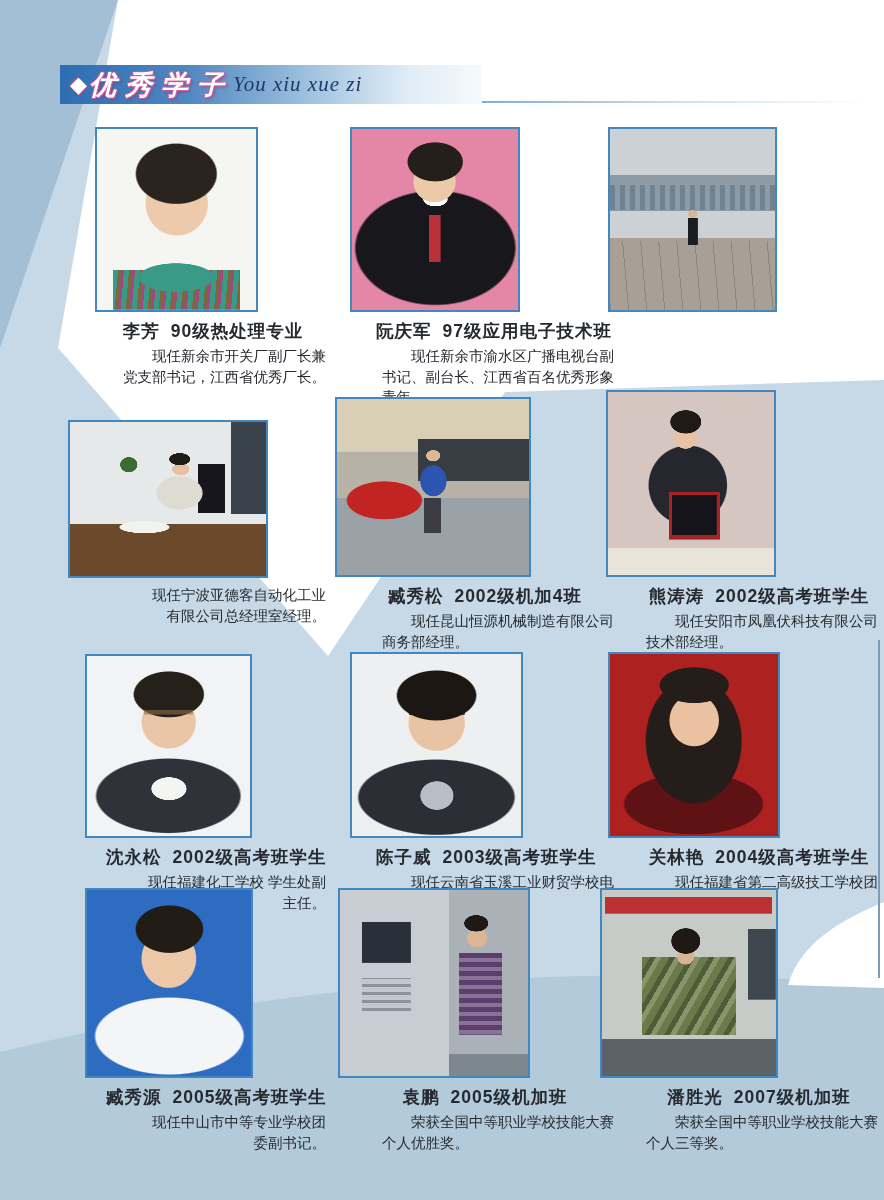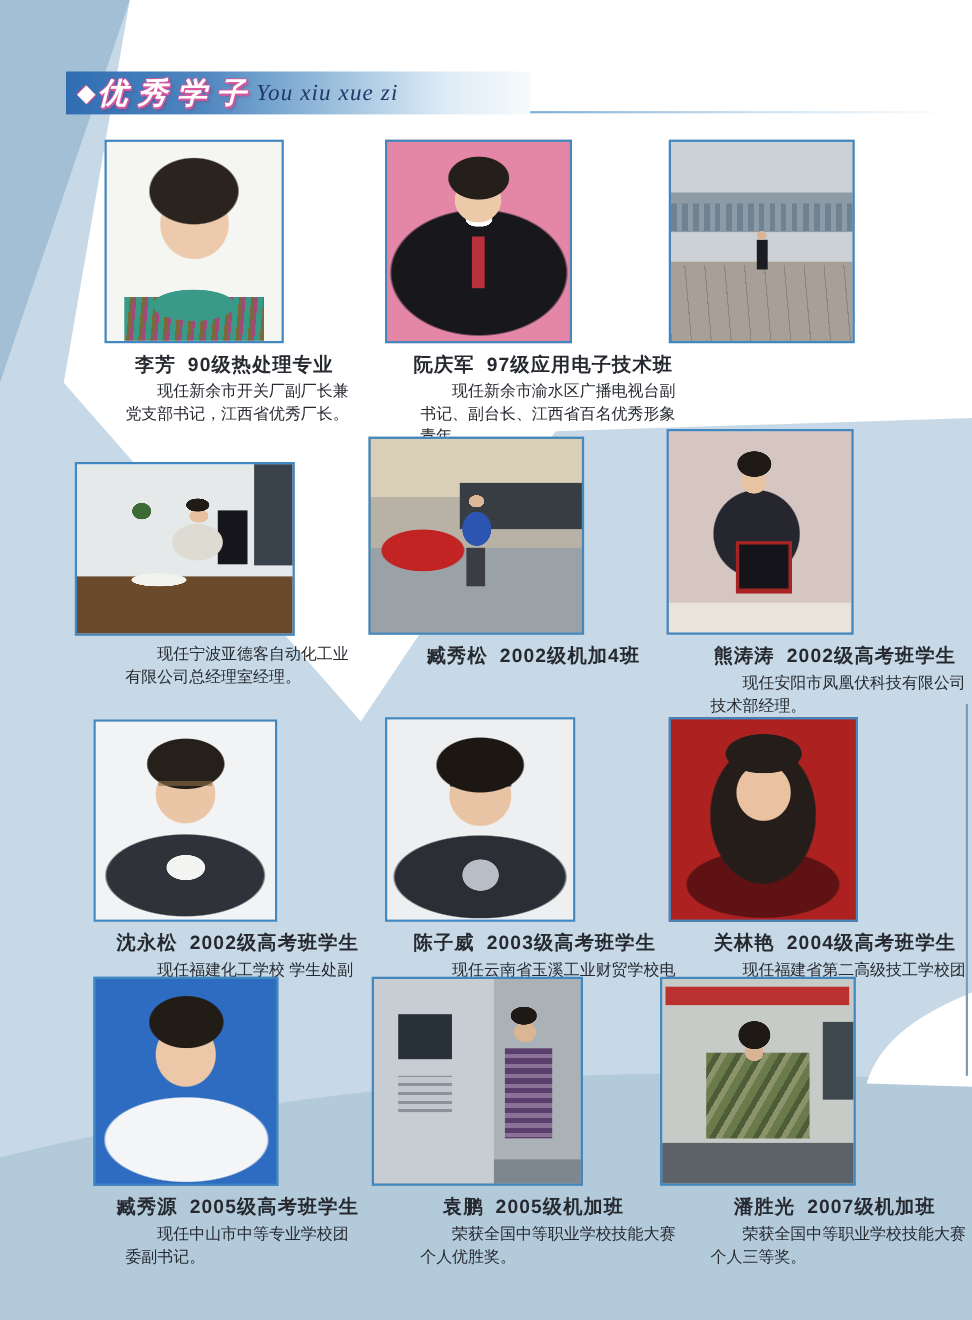--- a/index.html
+++ b/index.html
@@ -24,21 +24,21 @@
   
   .card{position:absolute;}
   .c1{left:58px;width:262px;}
   .c2{left:328px;width:266px;}
   .c3{left:592px;width:286px;}
   .photo{border:2px solid #4187c0;box-sizing:border-box;background-color:#dfe3e6;}
   .cap{margin-top:7px;margin-left:48px;}
   .nameline{text-align:center;font-size:17.5px;font-weight:bold;color:#262a30;letter-spacing:1px;white-space:nowrap;}
   .cls{margin-left:11px;}
   .desc{font-size:14.5px;line-height:1.42;color:#262a30;text-indent:2em;margin:3px 0 0 8px;}
-  .c1 .desc{width:212px;}
+  .c1 .desc{width:212px;text-align:right;}
   .c2 .desc{width:238px;margin-left:6px;}
   .c3 .desc{width:240px;margin-left:6px;}
 
   
   .p1{background:
     radial-gradient(closest-side,#2b241e 96%,transparent) 50% 12% / 52% 34% no-repeat,
     radial-gradient(closest-side,#eccaab 96%,transparent) 50% 36% / 40% 36% no-repeat,
     radial-gradient(closest-side,#3a9a88 96%,transparent) 50% 88% / 48% 16% no-repeat,
     repeating-linear-gradient(95deg,#3a9a88 0 5px,#7a6a3a 5px 8px,#a04a7a 8px 11px) 50% 100% / 80% 22% no-repeat,
     #f5f5f2;}
@@ -169,20 +169,21 @@
   <div class="card c1" style="top:420px">
     <div class="photo p4" style="margin-left:10px;width:200px;height:158px"></div>
     <div class="cap">
       <p class="desc">现任宁波亚德客自动化工业有限公司总经理室经理。</p>
     </div>
   </div>
   <div class="card c2" style="top:397px">
     <div class="photo p5" style="margin-left:7px;width:196px;height:180px"></div>
     <div class="cap">
       <div class="nameline"><span>臧秀松</span><span class="cls">2002级机加4班</span></div>
+      <p class="desc">现任昆山恒源机械制造有限公司商务部经理。</p>
     </div>
   </div>
   <div class="card c3" style="top:390px">
     <div class="photo p6" style="margin-left:14px;width:170px;height:187px"></div>
     <div class="cap">
       <div class="nameline"><span>熊涛涛</span><span class="cls">2002级高考班学生</span></div>
       <p class="desc">现任安阳市凤凰伏科技有限公司技术部经理。</p>
     </div>
   </div>
 

